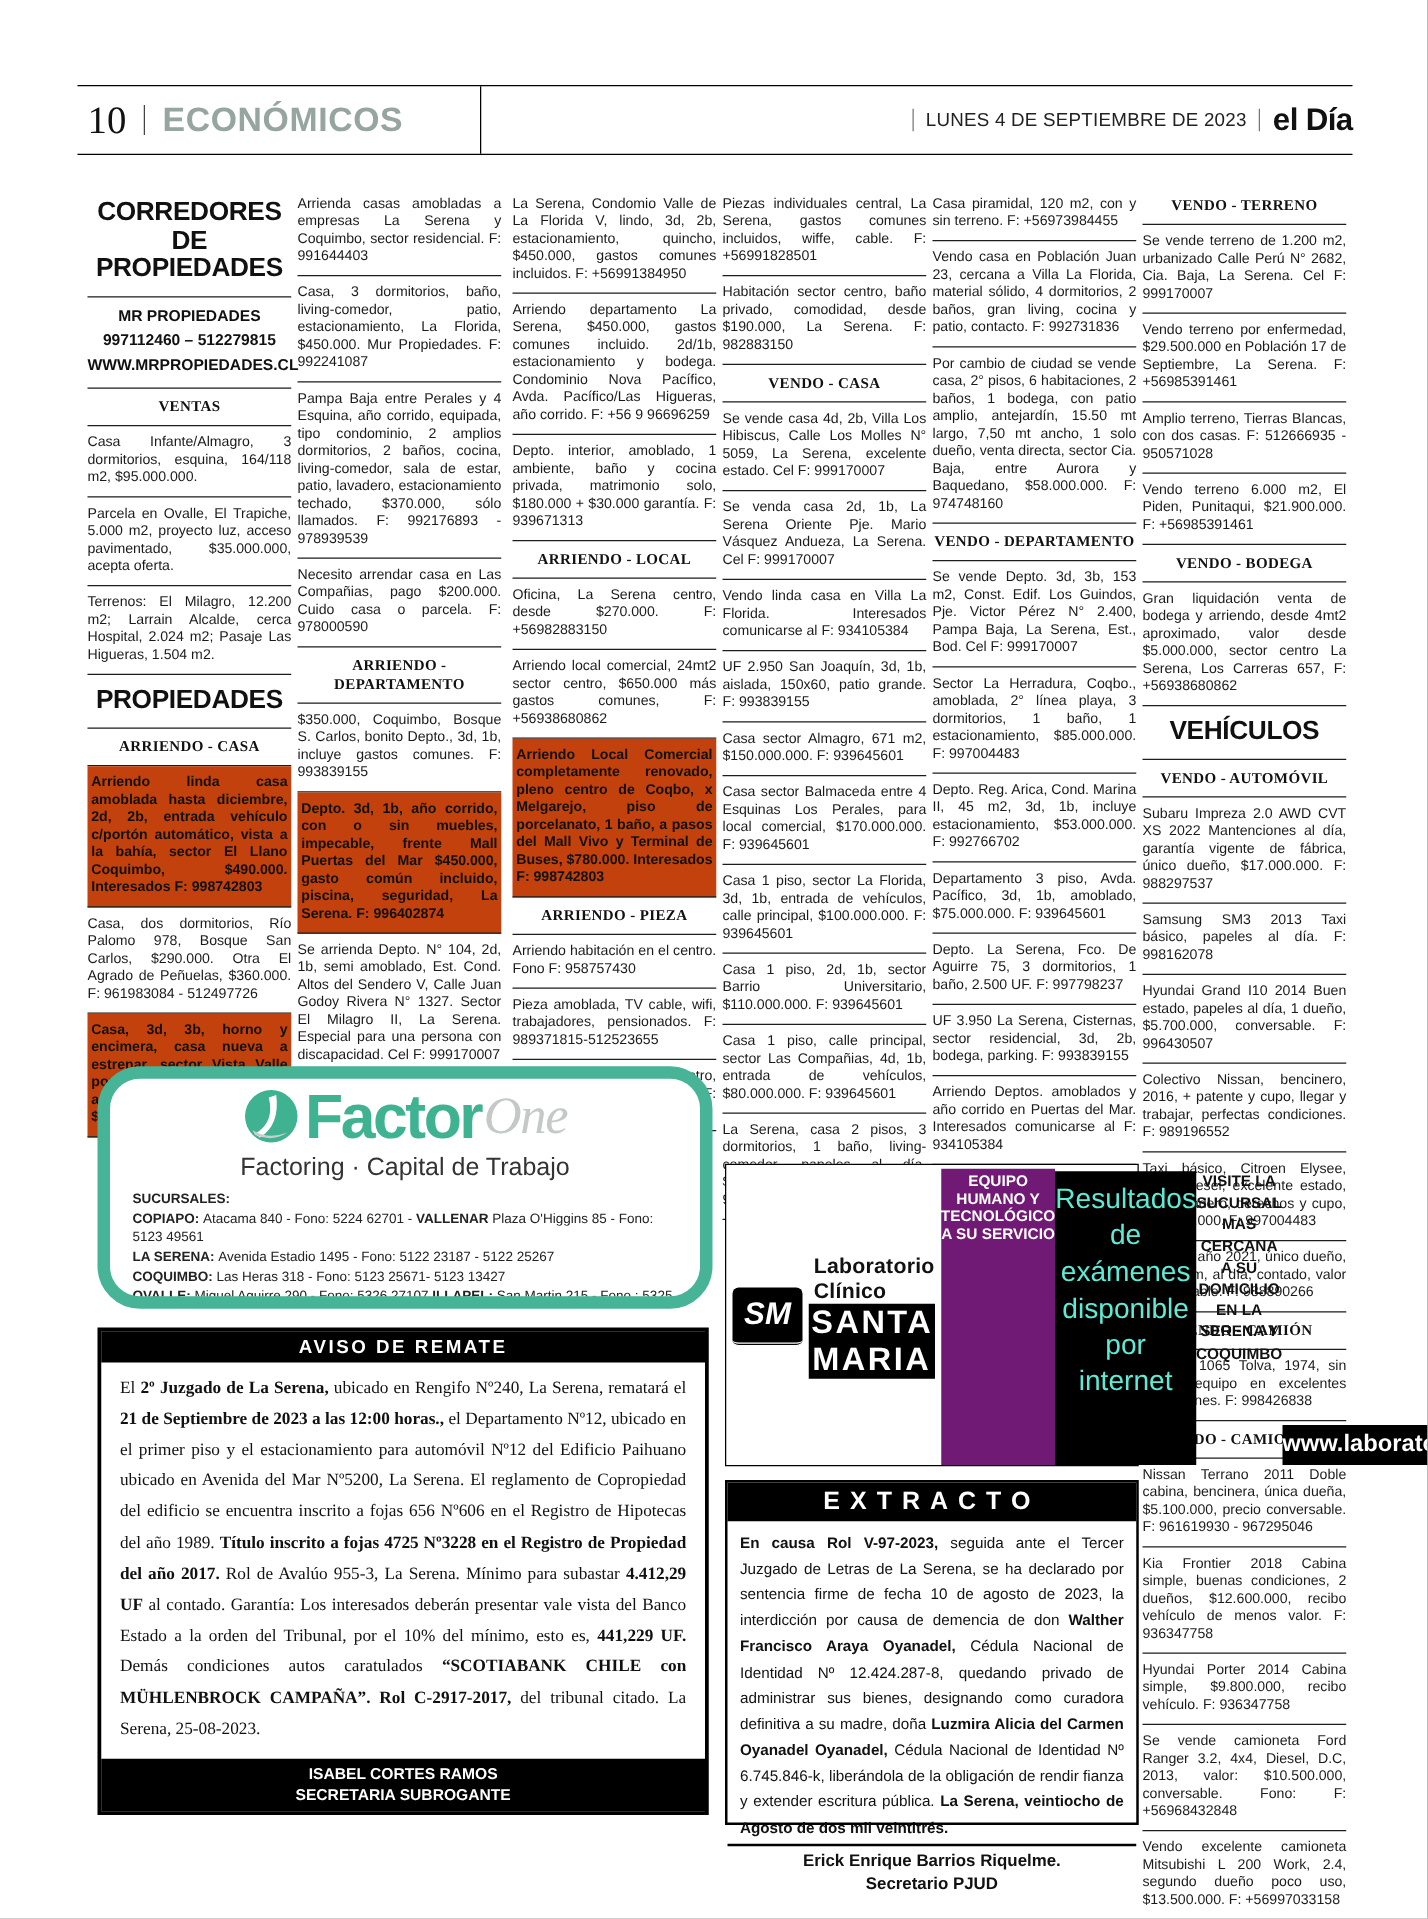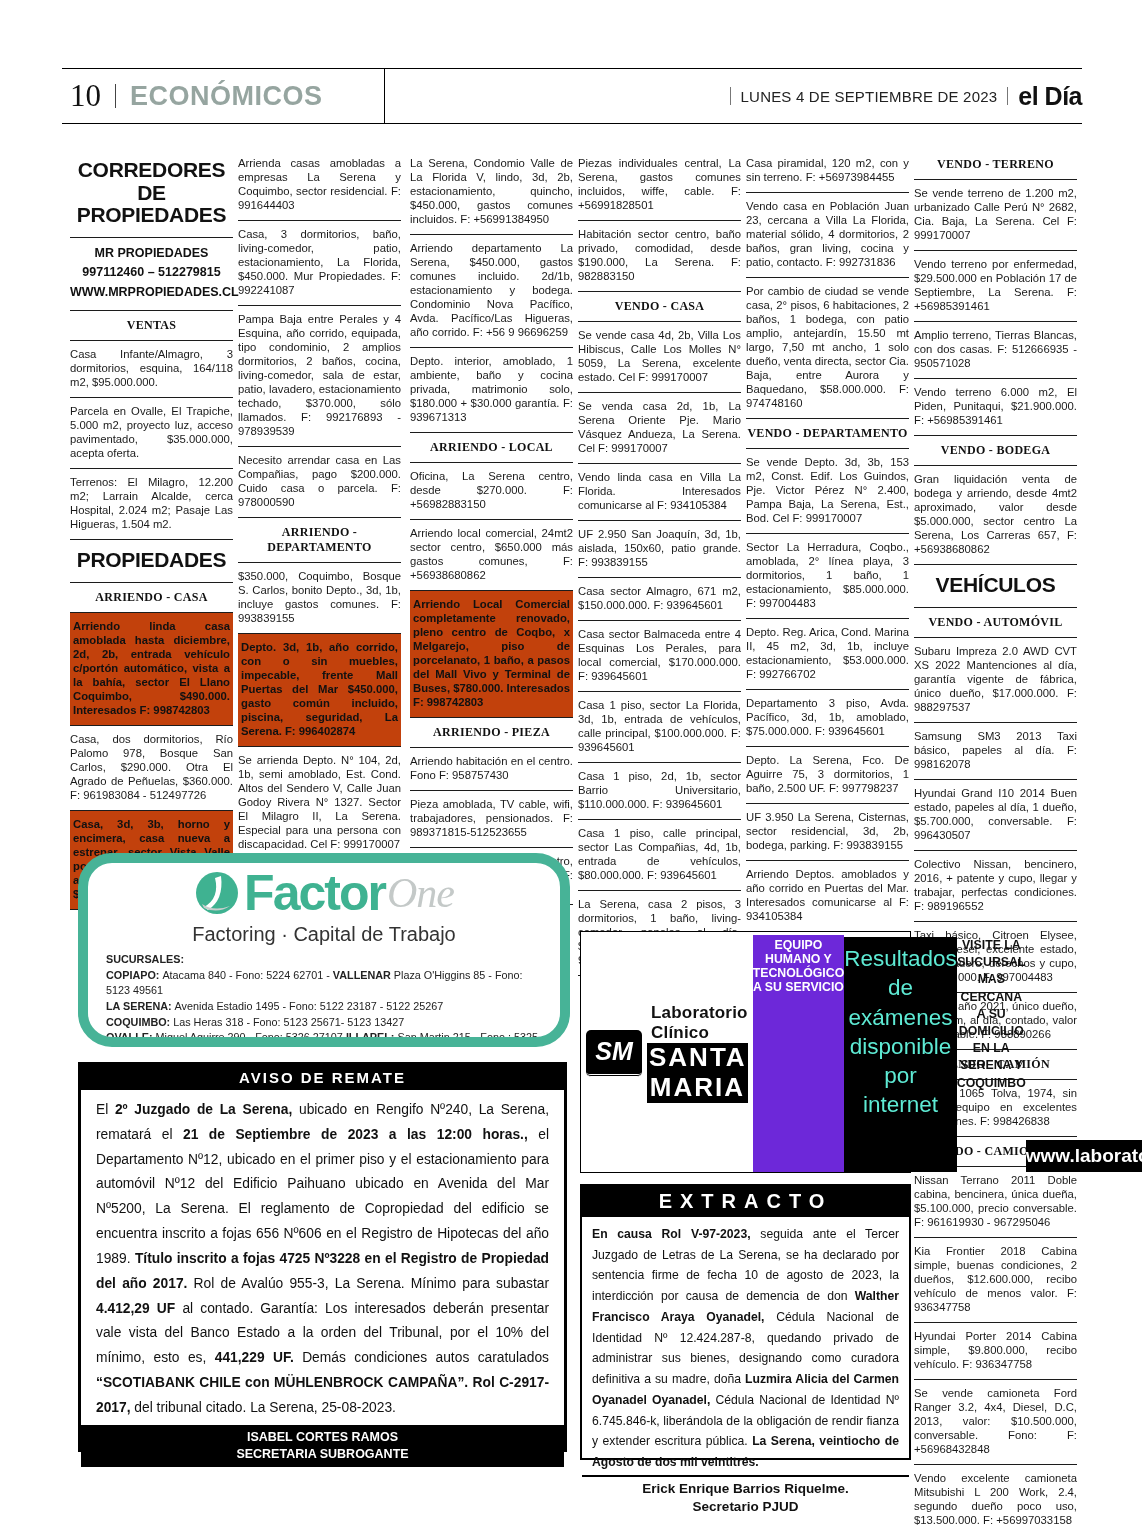--- a/index.html
+++ b/index.html
@@ -34,35 +34,35 @@
   .f-main{font-size:50px;font-weight:bold;color:#3fb291;letter-spacing:-2px;line-height:1;}
   .f-accent{font-family:"Liberation Serif",serif;font-style:italic;font-size:42px;
             color:#c4c9c8;letter-spacing:-1px;line-height:1;margin-left:2px;}
   .f-tag{font-size:20px;color:#333;text-align:center;margin:2px 0 6px;}
   .f-line{font-size:10.8px;line-height:1.45;color:#222;margin-left:4px;}
   
   #remate{position:absolute;left:78px;top:1062px;width:489px;height:390px;box-sizing:border-box;
     border:3px solid #000;background:#fff;display:flex;flex-direction:column;}
   .box-titlebar{background:#000;color:#fff;font-weight:bold;text-align:center;
     font-size:15px;letter-spacing:2px;padding:4px 0;}
-  #remate-body{flex:1;padding:8px 15px 4px;font-size:13.8px;line-height:1.8;text-align:justify;}
+  #remate-body{flex:1;padding:8px 15px 4px;font-size:13.8px;line-height:1.8;text-align:justify;font-family:Liberation Serif, serif;}
   #remate-foot{background:#000;color:#fff;text-align:center;font-weight:bold;
     font-size:12.5px;line-height:1.35;padding:4px 0;}
   
   #santamaria{position:absolute;left:580px;top:931px;width:331px;height:242px;box-sizing:border-box;
     border:1.5px solid #000;background:#fff;display:flex;flex-direction:row;}
   .sm-toprow{display:flex;align-items:center;padding:4px 5px 2px;}
   .sm-logo{width:56px;height:44px;background:#000;border-radius:5px;color:#fff;
     display:flex;align-items:center;justify-content:center;font-weight:bold;font-style:italic;
     font-size:25px;flex:none;border-bottom:3px double #fff;}
   .sm-right{flex:1;margin-left:5px;}
   .sm-lab{font-size:17px;font-weight:bold;letter-spacing:.2px;padding-left:4px;}
   .sm-name{background:#000;color:#fff;font-weight:bold;font-size:26px;letter-spacing:2px;
     text-align:center;padding:0 2px;line-height:1.15;}
-  .sm-strip{background:#6d28d9;color:#fff;font-weight:bold;font-size:12.3px;text-align:center;
+  .sm-strip{background:#701a75;color:#fff;font-weight:bold;font-size:12.3px;text-align:center;
     padding:3px 0;margin-top:3px;}
   .sm-big{background:#000;color:#5eead4;text-align:center;font-size:22.5px;line-height:1.3;
     padding:7px 0;margin-top:5px;}
   .sm-visit{font-size:12.3px;font-weight:bold;text-align:center;line-height:1.4;padding:5px 0 4px;}
   .sm-web{background:#000;color:#fff;font-weight:bold;font-size:19px;text-align:center;
     padding:5px 0;margin-top:auto;}
   
   #extracto{position:absolute;left:580px;top:1184px;width:331px;height:276px;box-sizing:border-box;
     border:2.5px solid #000;background:#fff;display:flex;flex-direction:column;}
   #extracto .box-titlebar{letter-spacing:8px;font-size:20px;}

